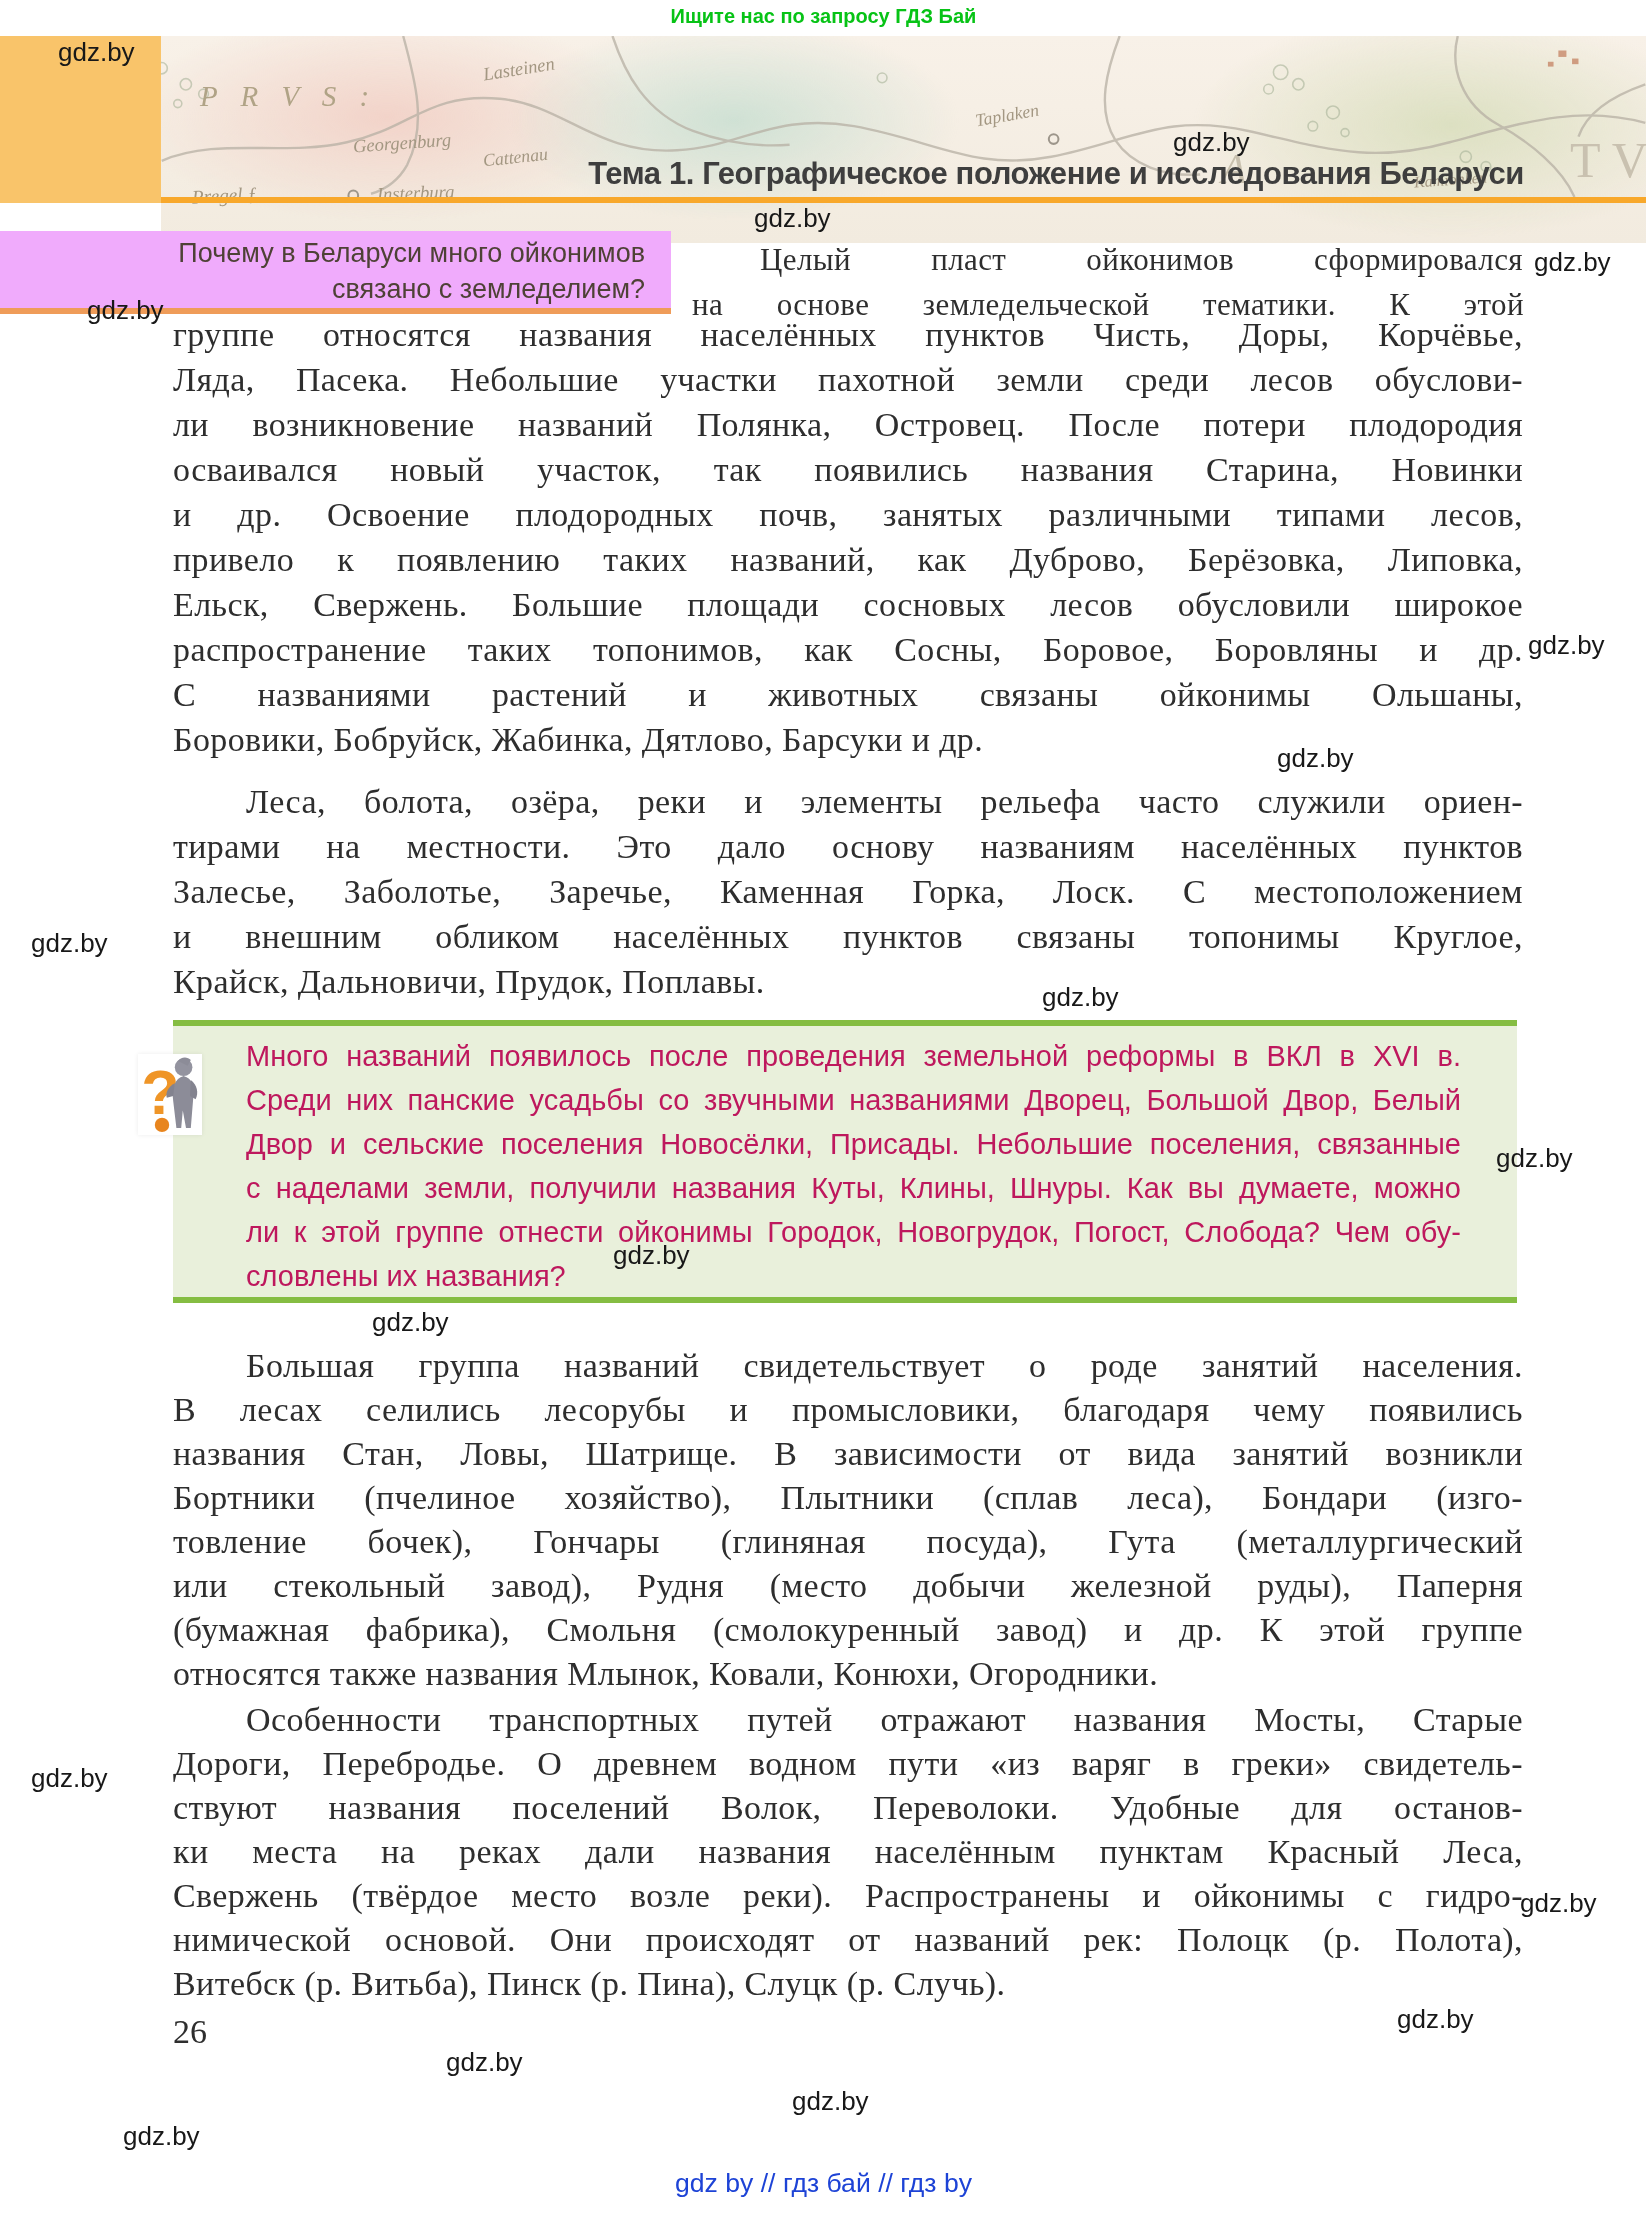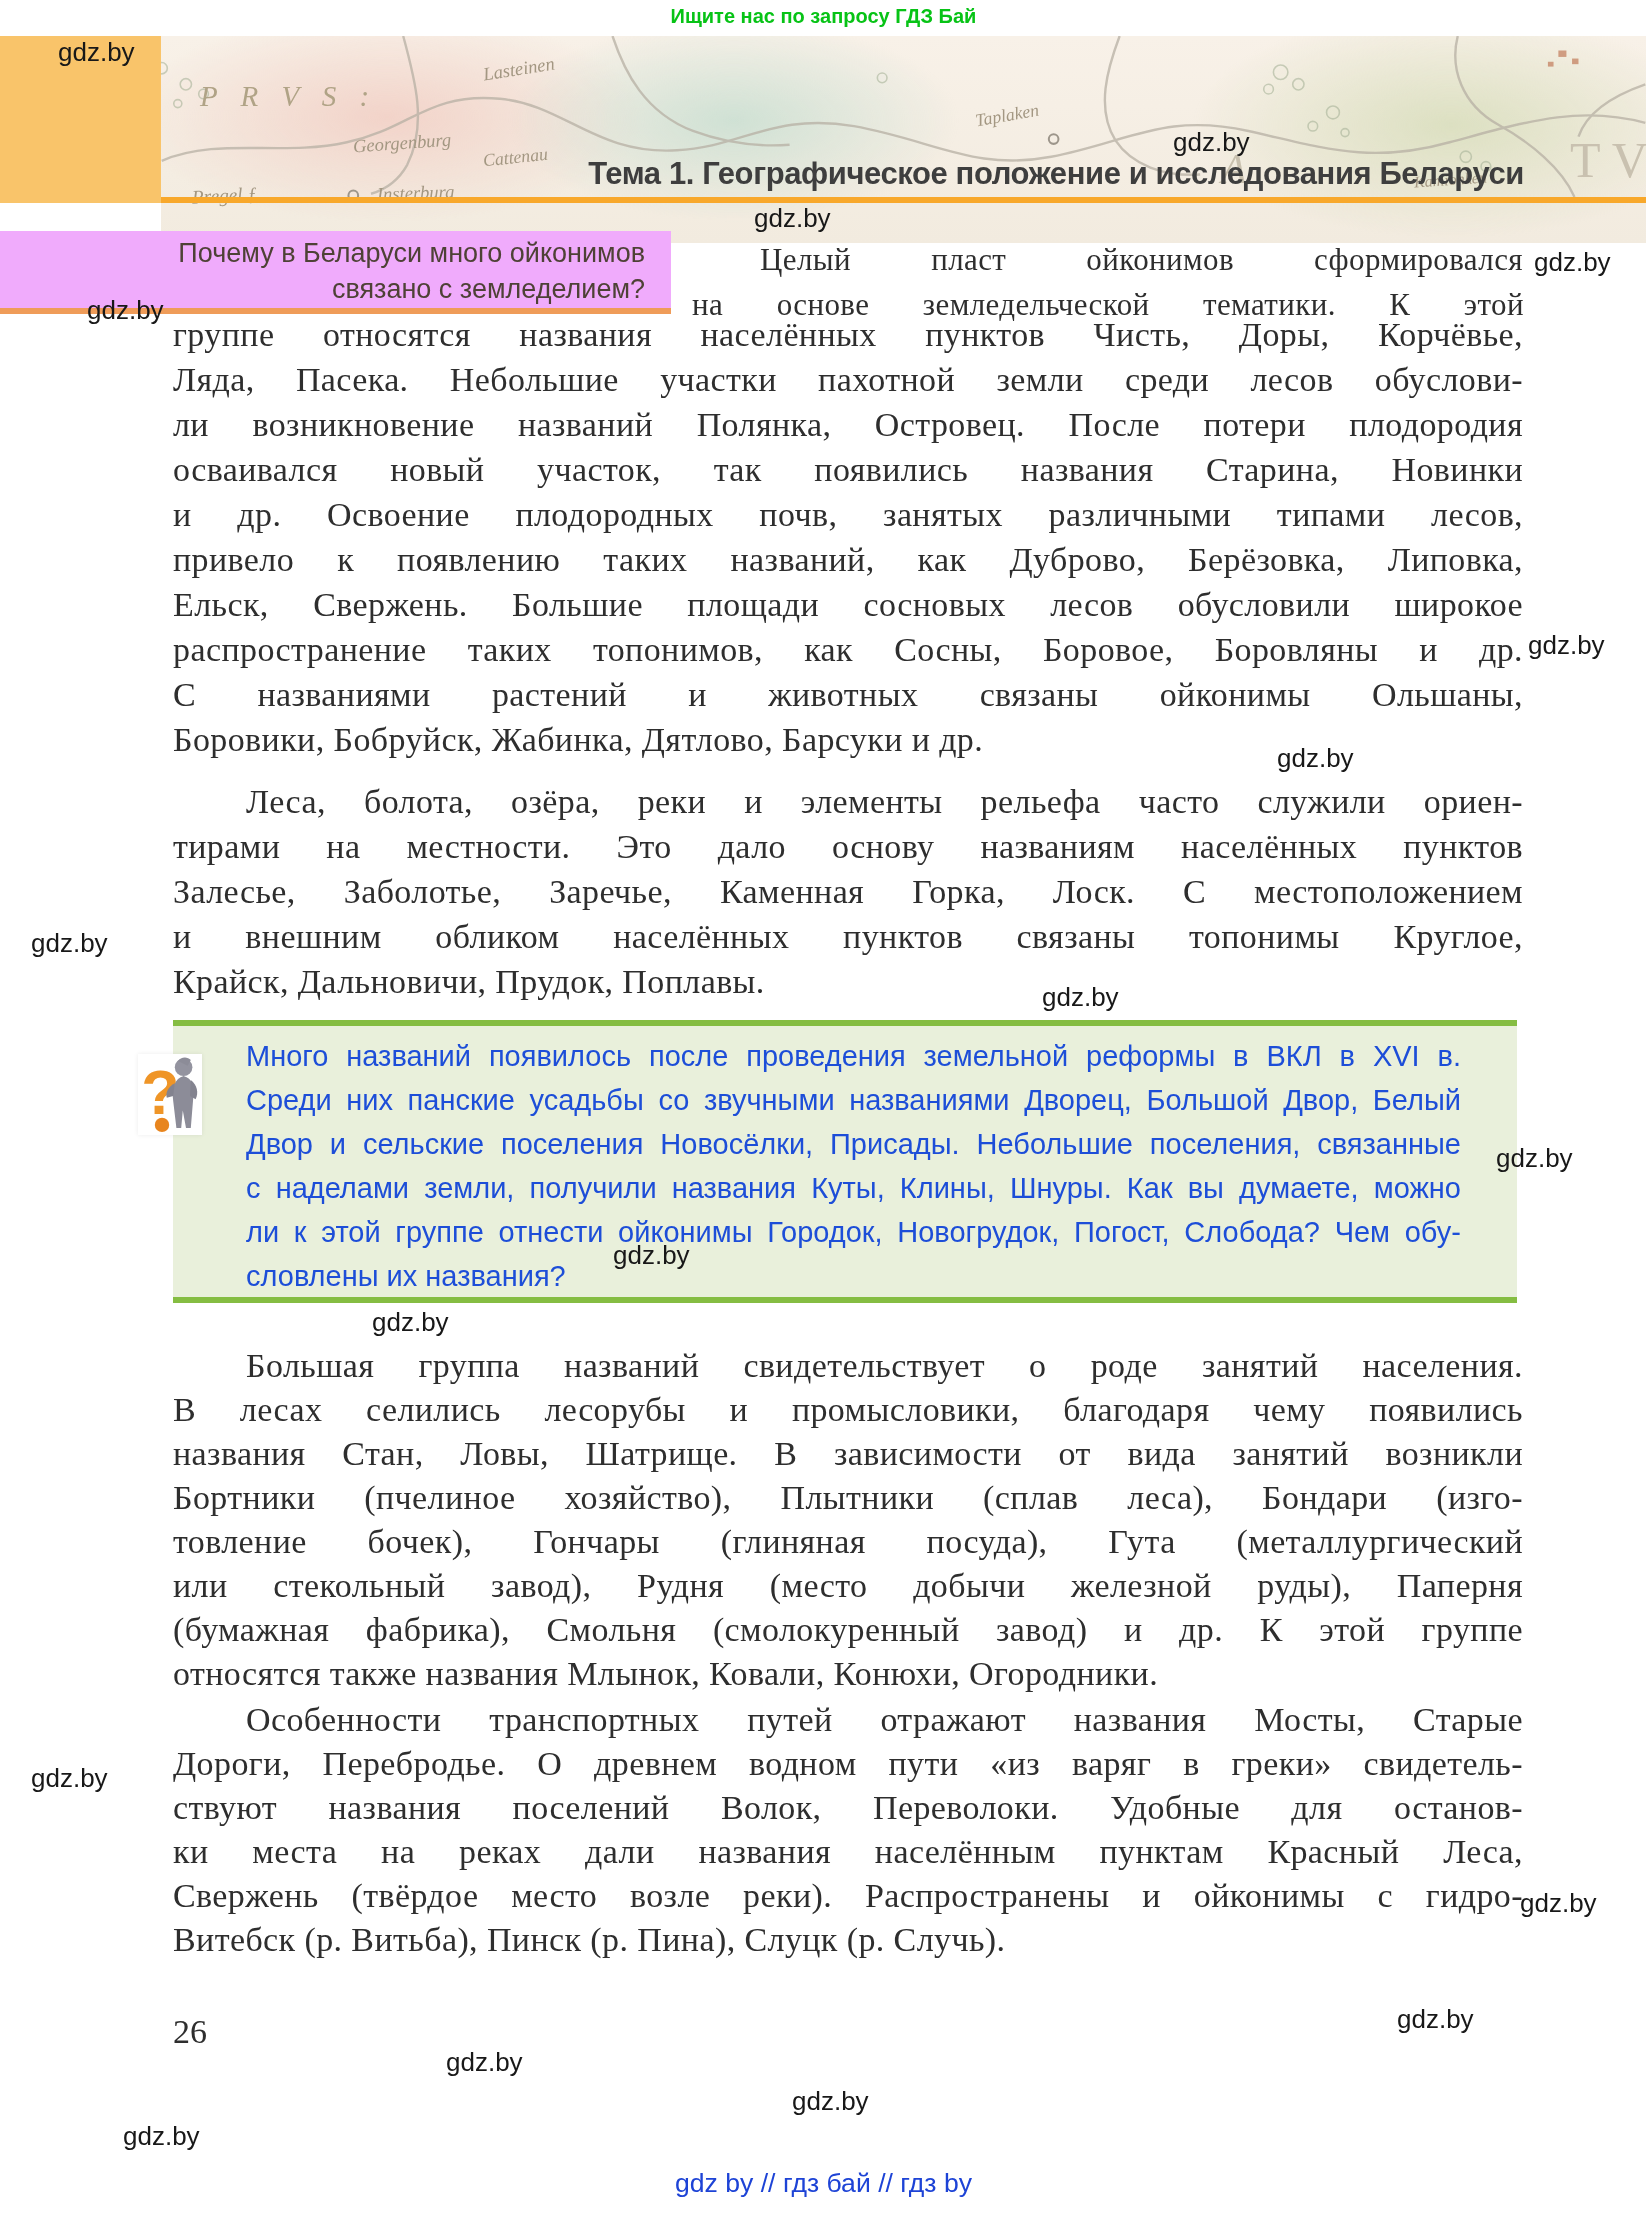--- a/index.html
+++ b/index.html
@@ -54,21 +54,21 @@
   #p1-hang2{top:282px;left:692px;width:832px;}
   #p1{top:312px;left:173px;width:1350px;}
   #p2{top:779px;left:173px;width:1350px;}
   #p3{top:1344px;left:173px;width:1350px;}
   #p4{top:1698px;left:173px;width:1350px;}
 
   
   #greenbox{top:1020px;left:173px;width:1344px;height:271px;background:#e9f0db;
             border-top:6.4px solid #85bd42;border-bottom:6.4px solid #85bd42;box-sizing:content-box;}
   #greenbox .gb-text{position:absolute;left:73px;right:56px;top:8px;
-            font-family:"Liberation Sans",sans-serif;font-size:29px;color:#1d4ed8;letter-spacing:0;}
+            font-family:"Liberation Sans",sans-serif;font-size:29px;color:#be185d;letter-spacing:0;}
   #greenbox .gb-text .ln{height:44px;line-height:44px;text-align:justify;text-align-last:justify;white-space:nowrap;}
   #greenbox .gb-text .ln.last{text-align-last:left;}
 
   #qicon{top:1054px;left:138px;width:64px;height:81px;background:#ffffff;
          box-shadow:0 0 4.8px rgba(0,0,0,.08);}
 
   
   .wm{position:absolute;font-family:"Liberation Sans",sans-serif;font-size:26px;color:#181818;white-space:nowrap;}
 
   #pagenum{top:2013px;left:173px;font-size:34px;color:#2e2e2e;}
@@ -198,20 +198,21 @@
       <div class="ln">или стекольный завод), Рудня (место добычи железной руды), Паперня</div>
       <div class="ln">(бумажная фабрика), Смольня (смолокуренный завод) и др. К этой группе</div>
       <div class="ln last">относятся также названия Млынок, Ковали, Конюхи, Огородники.</div>
     </div>
   <div id="p4" class="abs para lh55">
       <div class="ln ind">Особенности транспортных путей отражают названия Мосты, Старые</div>
       <div class="ln">Дороги, Перебродье. О древнем водном пути «из варяг в греки» свидетель-</div>
       <div class="ln">ствуют названия поселений Волок, Переволоки. Удобные для останов-</div>
       <div class="ln">ки места на реках дали названия населённым пунктам Красный Леса,</div>
       <div class="ln">Свержень (твёрдое место возле реки). Распространены и ойконимы с гидро-</div>
+      <div class="ln">нимической основой. Они происходят от названий рек: Полоцк (р. Полота),</div>
       <div class="ln last">Витебск (р. Витьба), Пинск (р. Пина), Слуцк (р. Случь).</div>
     </div>
 
   <div id="wm-layer">
       <span class="wm" style="left: 58px; top: 37px;">gdz.by</span>
       <span class="wm" style="left: 1173px; top: 127px;">gdz.by</span>
       <span class="wm" style="left: 754px; top: 203px;">gdz.by</span>
       <span class="wm" style="left: 1534px; top: 247px;">gdz.by</span>
       <span class="wm" style="left: 87px; top: 295px;">gdz.by</span>
       <span class="wm" style="left: 1528px; top: 630px;">gdz.by</span>

